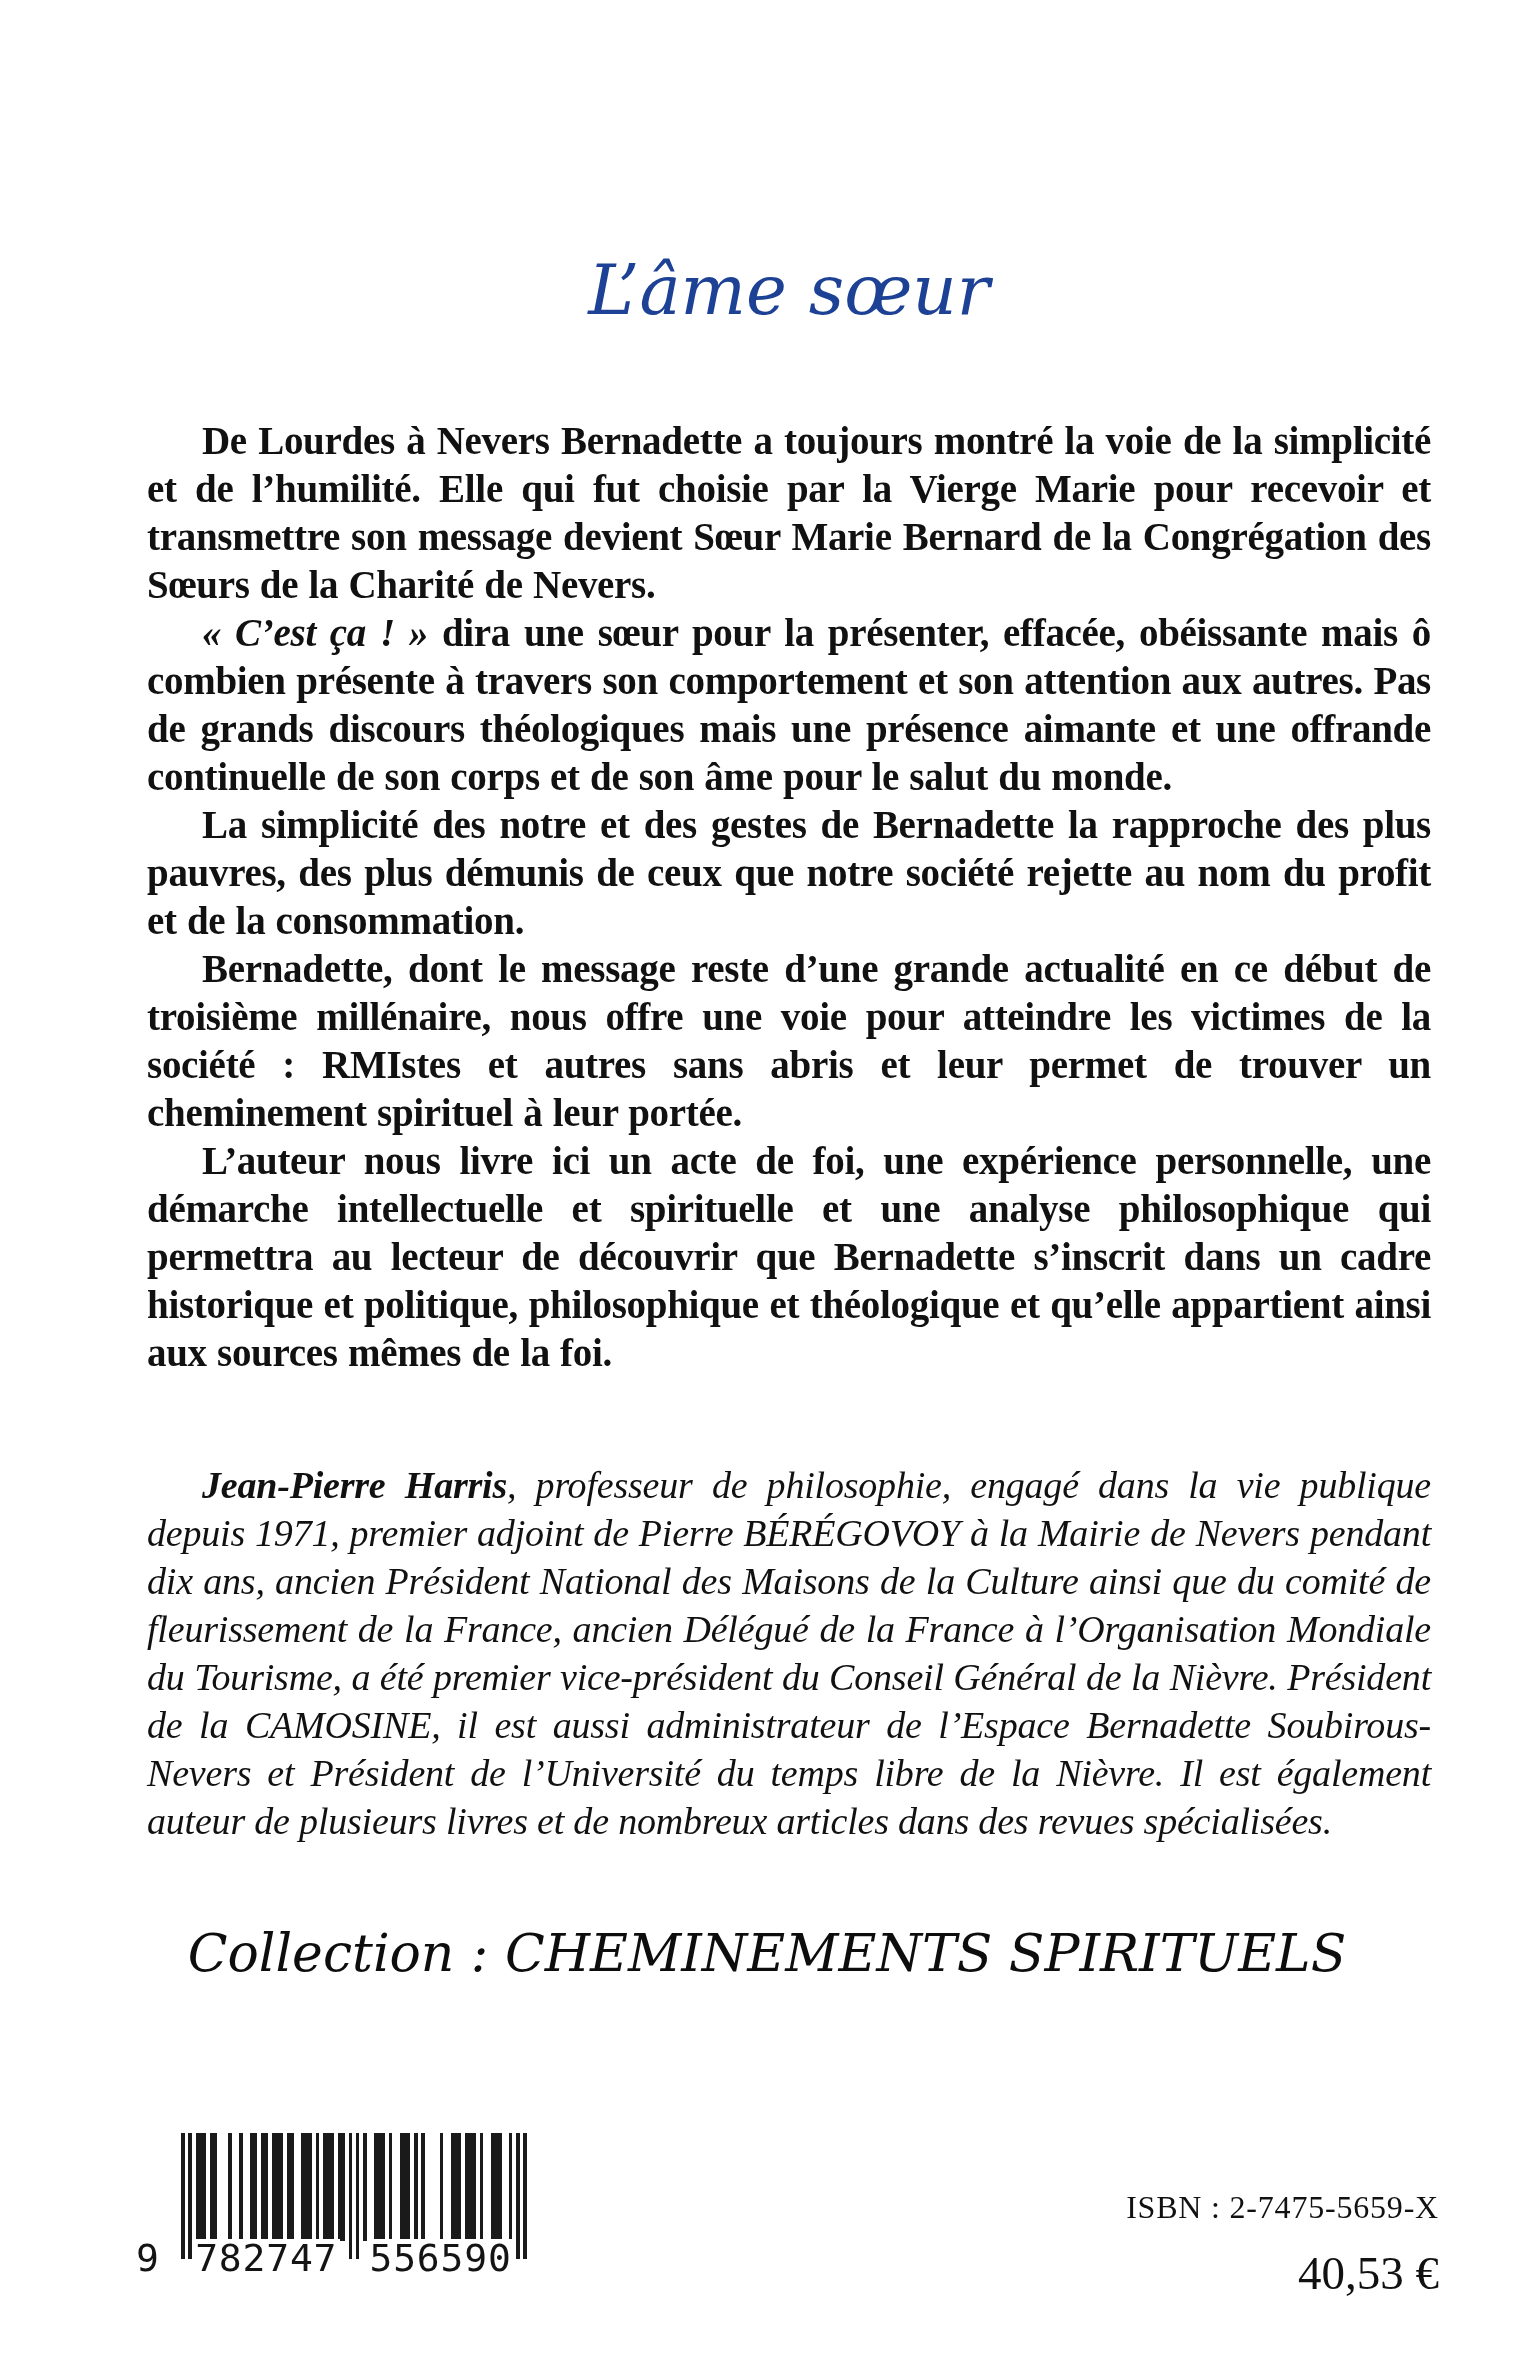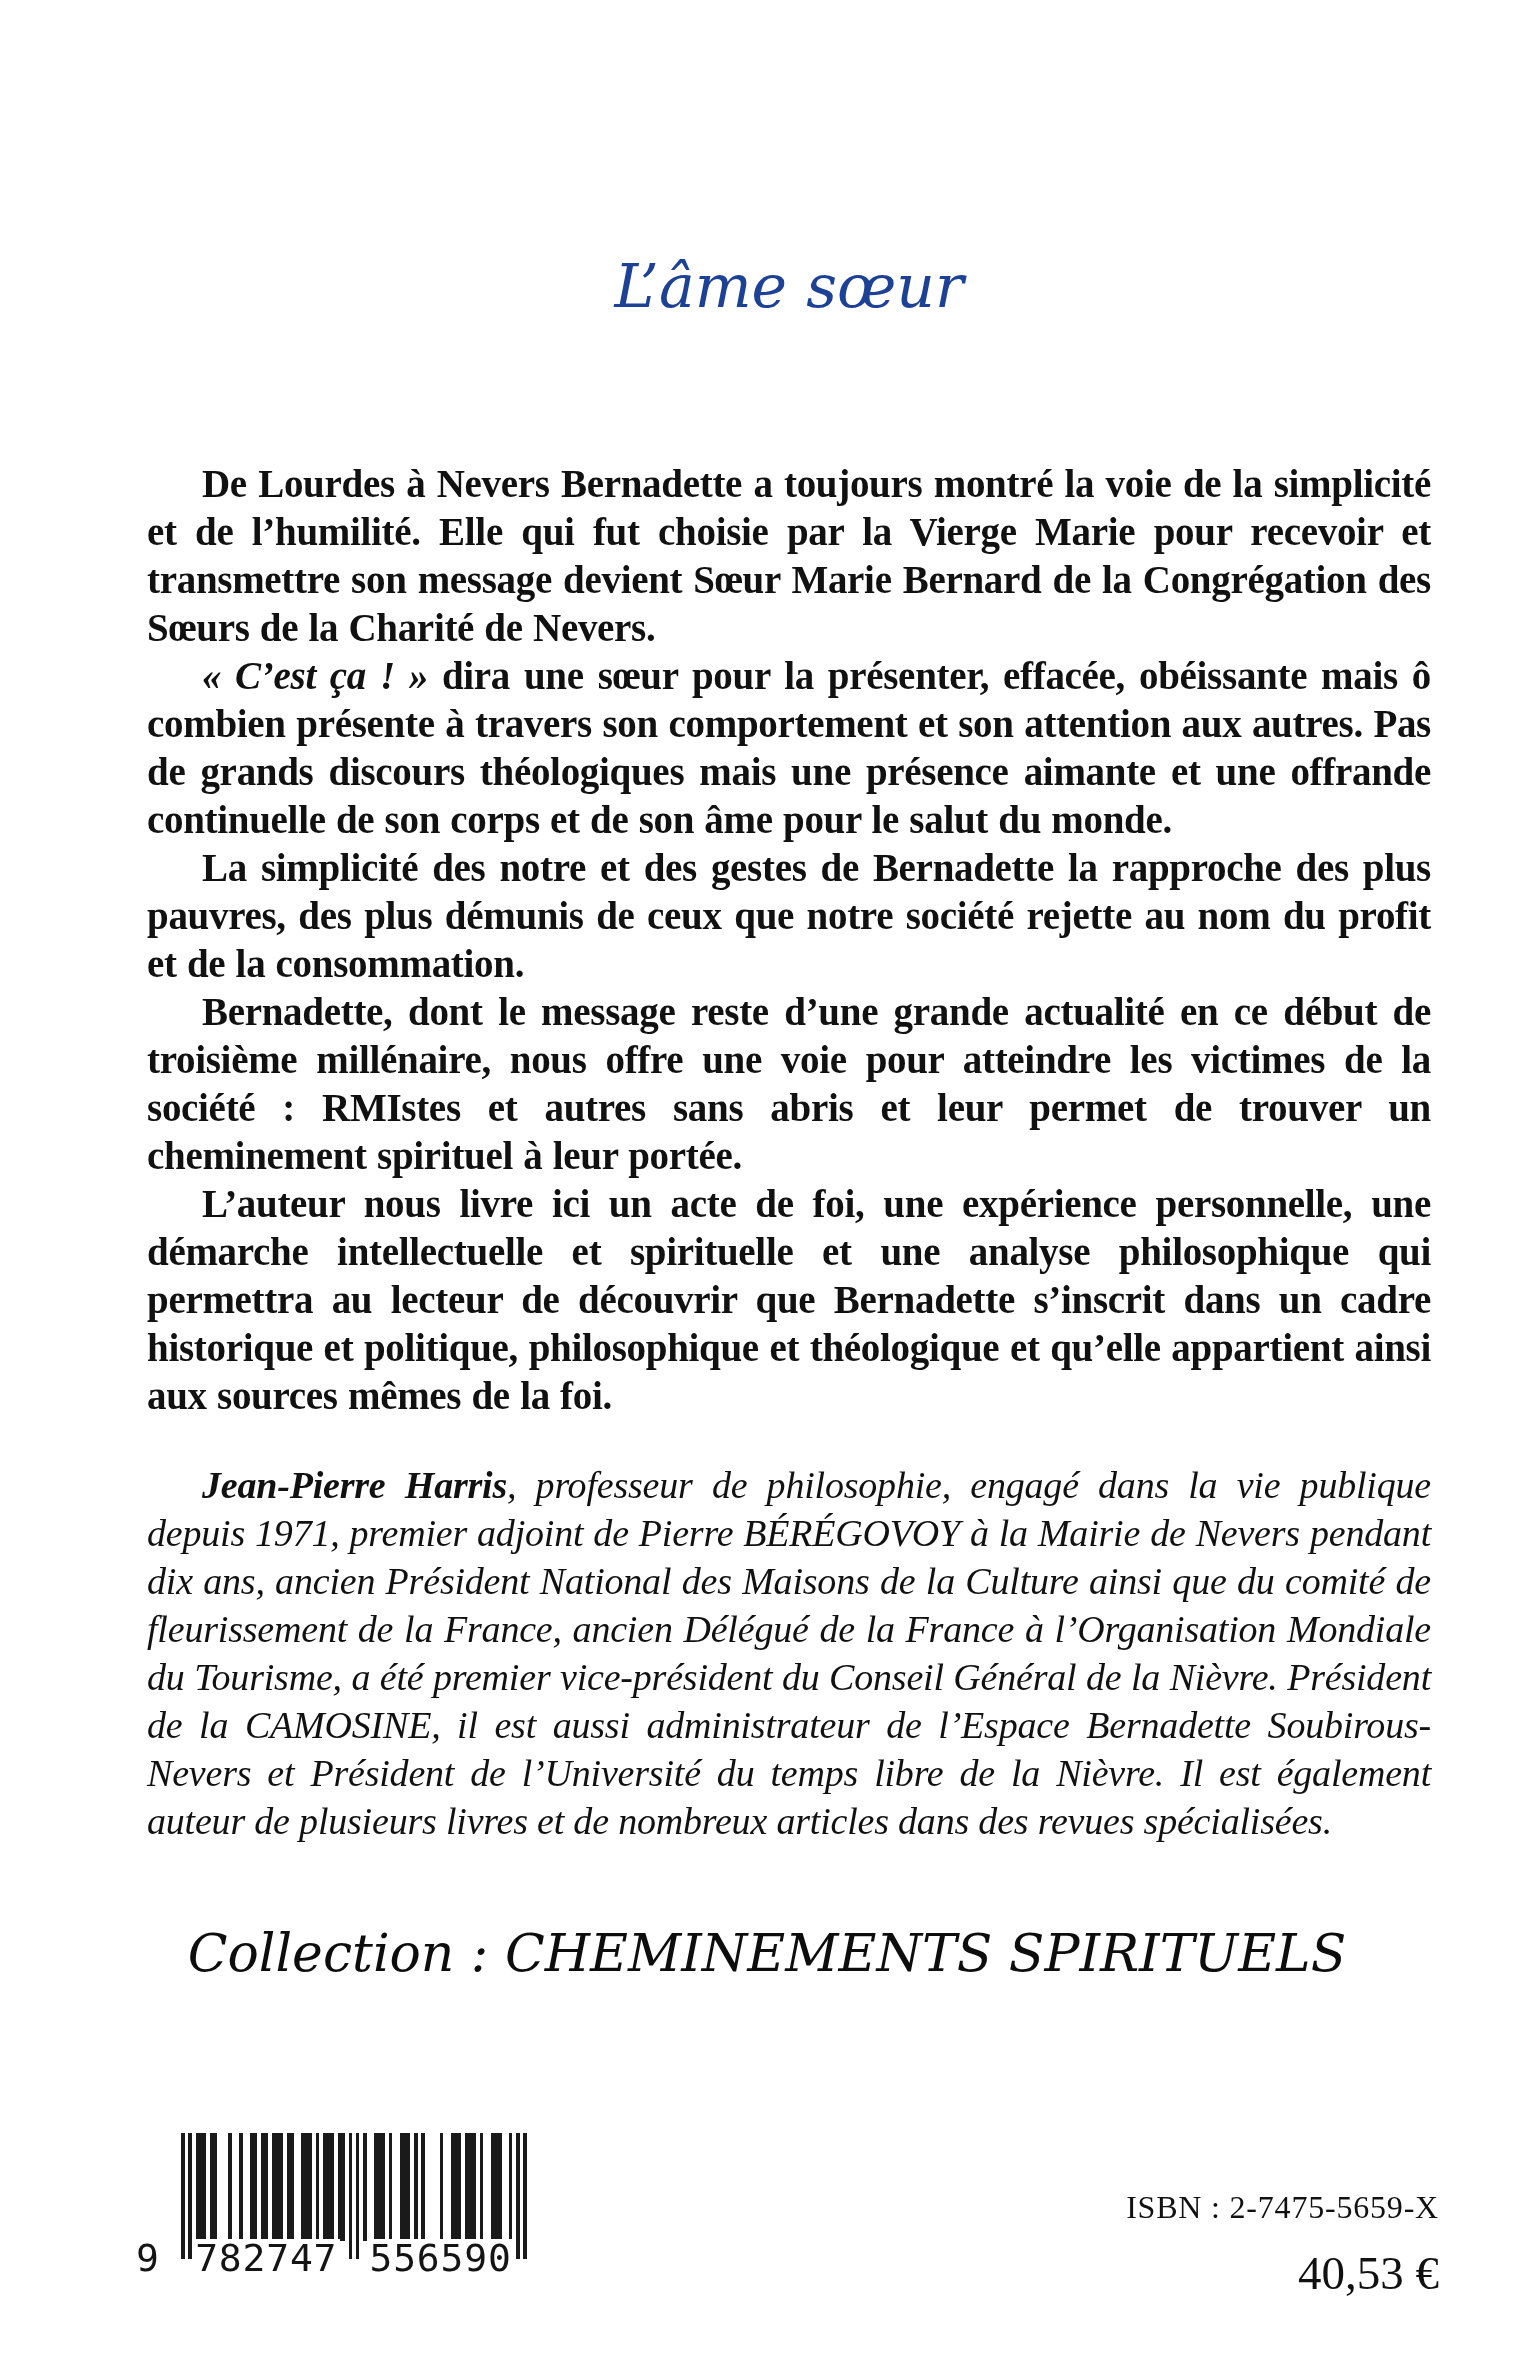--- a/index.html
+++ b/index.html
@@ -22,31 +22,30 @@
     font-family:"DejaVu Serif",serif;
     font-style:italic;
     font-size:81px;line-height:1.1;
     color:var(--title-blue);
   }
   .book-subtitle{
     position:absolute;left:147px;top:253px;width:1284px;
     text-align:center;
     font-family:"DejaVu Serif",serif;
     font-style:italic;
-    font-size:60px;line-height:1.1;
+    font-size:69px;line-height:1.1;
     color:var(--title-blue);
   }
   .synopsis{
     position:absolute;left:147px;top:417px;width:1284px;
     font-size:39px;line-height:48px;
     font-weight:bold;
     text-align:justify;
     letter-spacing:-0.3px;
     word-spacing:0.8px;
-    margin-top:43px;
   }
   .synopsis p{margin:0;text-indent:55px;}
   .synopsis .lead-italic{font-style:italic;}
   .author-bio{
     position:absolute;left:147px;top:1461px;width:1284px;
     font-size:38px;line-height:48px;
     font-style:italic;
     text-align:justify;
     letter-spacing:-0.2px;
   }

